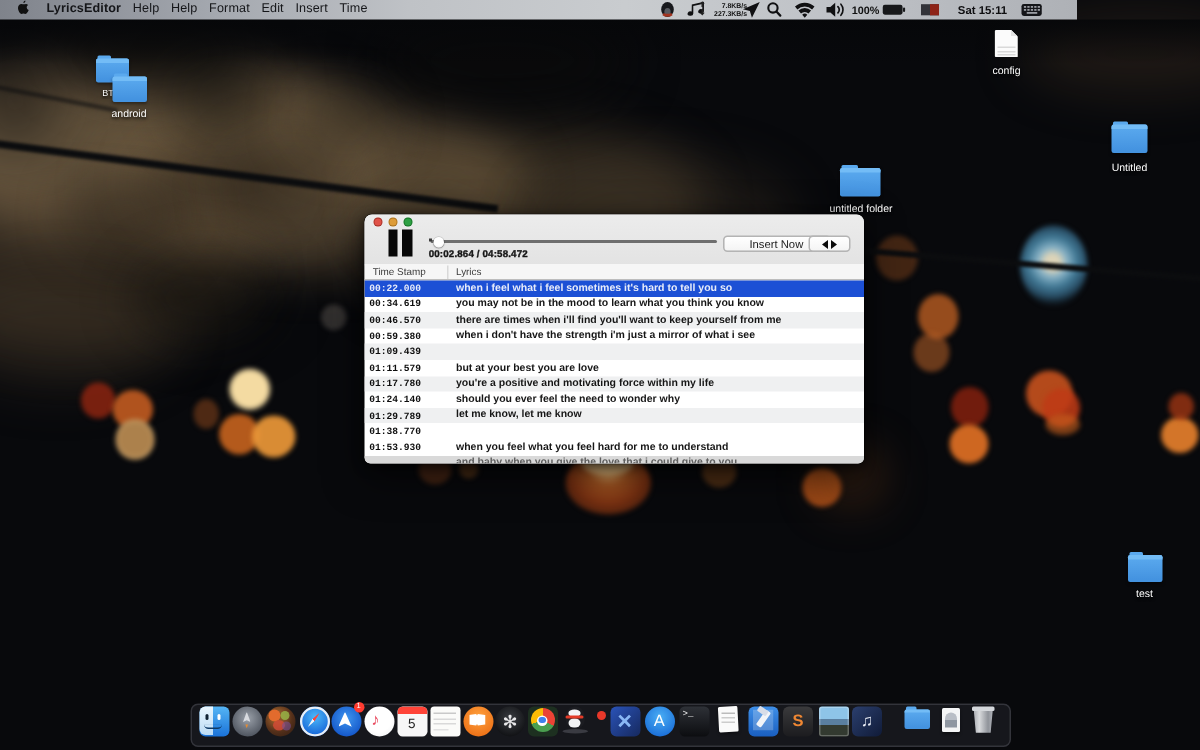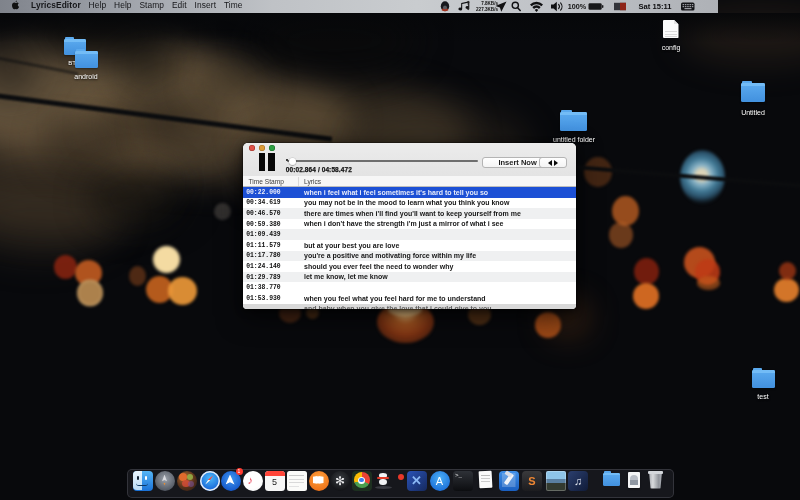--- a/index.html
+++ b/index.html
@@ -22,21 +22,21 @@
 
 #win{position:absolute;left:243px;top:143px;width:333px;height:166px;border-radius:5px 5px 4px 4px;overflow:hidden;background:#fff;box-shadow:0 0 0 0.5px rgba(0,0,0,.5),0 8px 26px rgba(0,0,0,.62),0 2px 7px rgba(0,0,0,.5)}
 #toolbar{position:absolute;left:0;top:0;width:100%;height:32.5px;background:linear-gradient(#ececec,#e3e3e3);border-bottom:1px solid #c9c9c9}
 .tl{position:absolute;top:1.7px;width:5.9px;height:5.9px;border-radius:50%}
 .pbar{position:absolute;top:10.3px;width:6.4px;height:17.4px;background:#070707}
 #slider-track{position:absolute;left:44px;top:17.2px;width:190.5px;height:1.4px;background:#6e6e6e;border-radius:1px}
 #slider-thumb{position:absolute;left:45.6px;top:15.4px;width:7px;height:7px;border-radius:50%;background:radial-gradient(circle at 50% 35%,#ffffff 55%,#e8e8e8);box-shadow:0 0.5px 1px rgba(0,0,0,.45),0 0 0 .5px rgba(0,0,0,.12)}
 #stick{position:absolute;left:42.6px;top:15.6px;width:2.2px;height:2.6px;background:#3c3c3c}
 #timetxt{position:absolute;left:42.8px;top:23.2px;font-size:6.5px;font-weight:bold;color:#161616;letter-spacing:.1px;-webkit-text-stroke:.25px #161616}
 .wbtn{position:absolute;top:14.4px;height:10.6px;box-sizing:border-box;background:linear-gradient(#ffffff,#f4f4f4);border:1px solid #b4b4b4;border-radius:3px;display:flex;align-items:center;justify-content:center}
-#btn-insert{left:238.6px;width:72px;font-size:7.5px;font-weight:bold;color:#1c1c1c}
+#btn-insert{left:238.6px;width:72px;font-size:7.5px;font-weight:normal;color:#1c1c1c}
 #btn-skip{left:295.8px;width:28px}
 .tri{width:0;height:0;border-top:3px solid transparent;border-bottom:3px solid transparent}
 .tril{border-right:4.6px solid #0a0a0a;margin-right:1.6px}
 .trir{border-left:4.6px solid #0a0a0a}
 #thead{position:absolute;left:0;top:32.5px;width:100%;height:10.5px;background:#f6f6f6;border-bottom:1px solid #bdbdbd;font-size:6.6px;color:#3c3c3c}
 #thead .h1{position:absolute;left:5.5px;top:2px}
 #thead .h2{position:absolute;left:61px;top:2px}
 #thead .div{position:absolute;left:55px;top:1px;width:1px;height:9px;background:#d8d8d8}
 #rows{position:absolute;left:0;top:44px;width:100%}
 .row{position:absolute;left:0;width:100%;height:10.6px;overflow:hidden}
@@ -202,21 +202,21 @@
   </div>
 </div>
 
 <div id="menubar">
   <svg class="mi" style="margin-left:11px;margin-right:11px" width="9" height="10" viewBox="0 0 9 10">
       <path fill="#111" d="M6.4 2.6c-.5 0-1.1.3-1.5.3-.4 0-1-.3-1.6-.3C2.2 2.6 1 3.5 1 5.4c0 1.9 1.4 3.9 2.2 3.9.4 0 .9-.3 1.4-.3.5 0 1 .3 1.4.3.8 0 2-1.9 2.1-2.6-.8-.3-1.3-1-1.3-1.8 0-.7.4-1.3.9-1.6-.4-.5-.9-.7-1.3-.7zM5.9.4c-.6.1-1.3.7-1.3 1.6.8.1 1.5-.7 1.3-1.6z"></path>
     </svg>
   <span class="mi" style="font-weight:bold">LyricsEditor</span>
   <span class="mi">Help</span>
   <span class="mi">Help</span>
-  <span class="mi">Stamp</span>
+  <span class="mi">Format</span>
   <span class="mi">Edit</span>
   <span class="mi">Insert</span>
   <span class="mi">Time</span>
   <div id="mright">
       <svg width="270" height="13" viewBox="0 0 270 13">
     <ellipse cx="12" cy="6.3" rx="4.2" ry="5" fill="#17181c"></ellipse>
     <ellipse cx="12" cy="8" rx="2.1" ry="2.6" fill="#585a60"></ellipse>
     <path d="M8.6 10.2 q3.4 2 6.8 0 l-.9 -1.6 q-2.5 1.2 -5 0 z" fill="#a33420"></path>
     <path d="M28.2 3 L36.3 1.2 v6.3 a1.9 1.5 0 1 1 -1.1 -1.35 v-3.5 l-6 1.35 v5 a1.9 1.5 0 1 1 -1.1 -1.35 z" fill="#101012"></path>
     <path d="M38.5 4.8 h1.2 v-2.4 h1.2 l-1.8 -2 -1.8 2 h1.2 z" fill="#222" transform="translate(0,.4) scale(.9)"></path>

